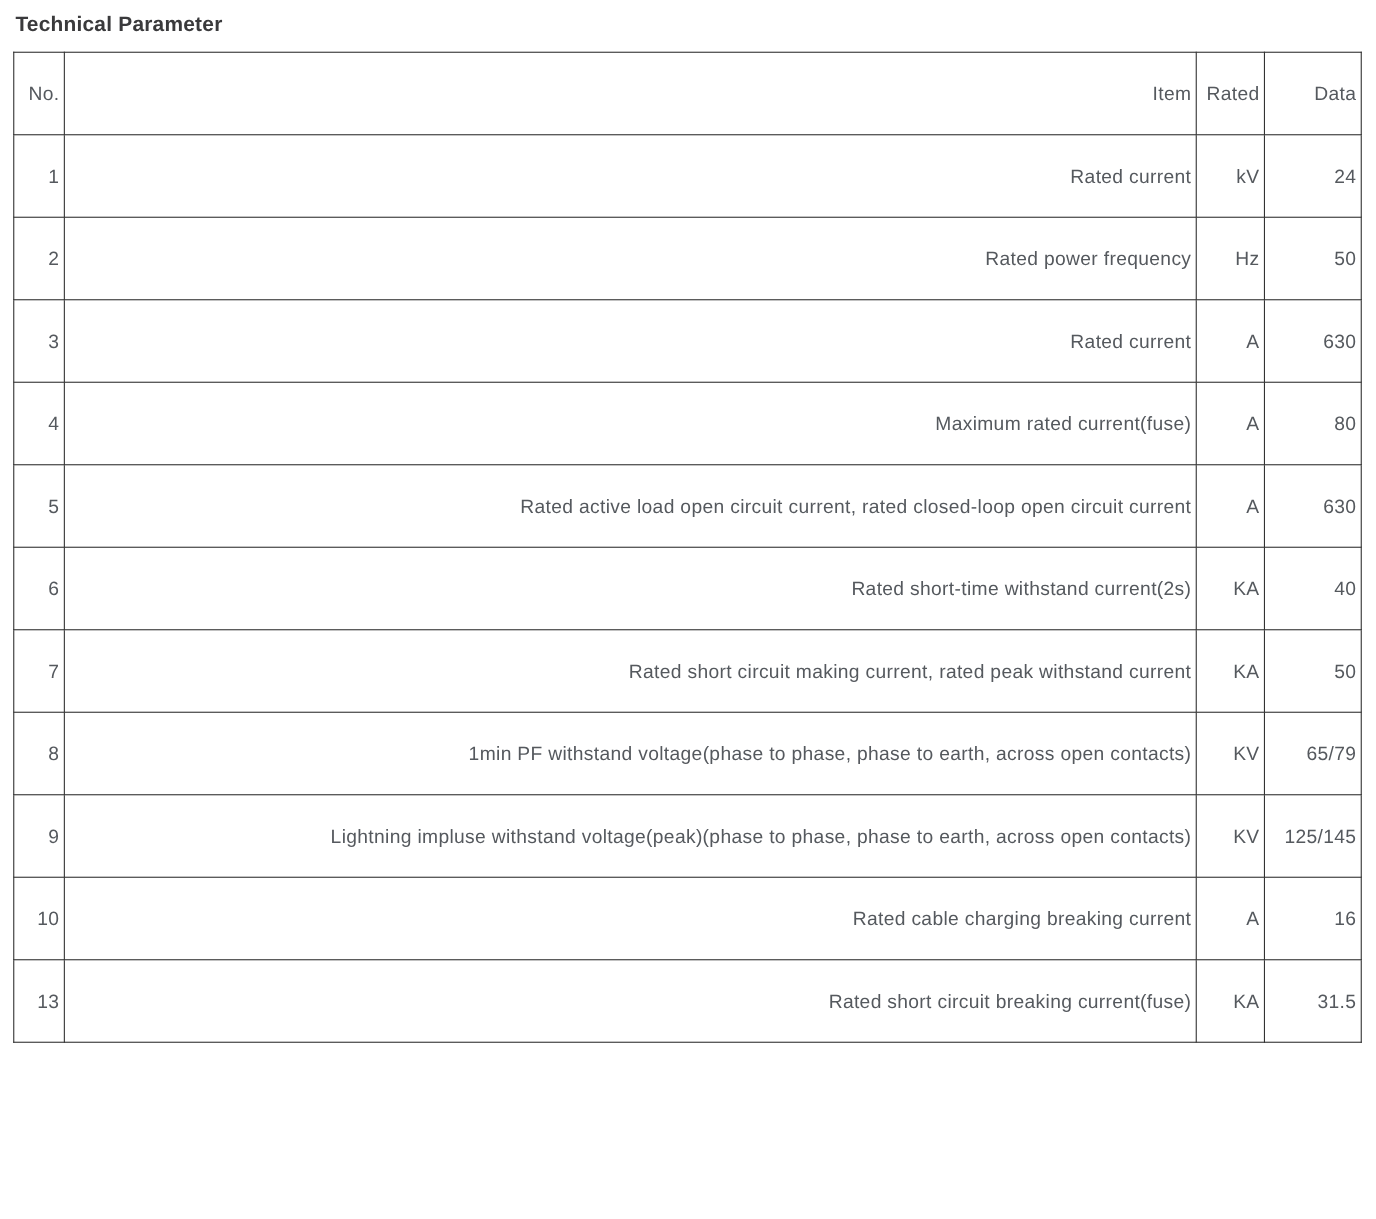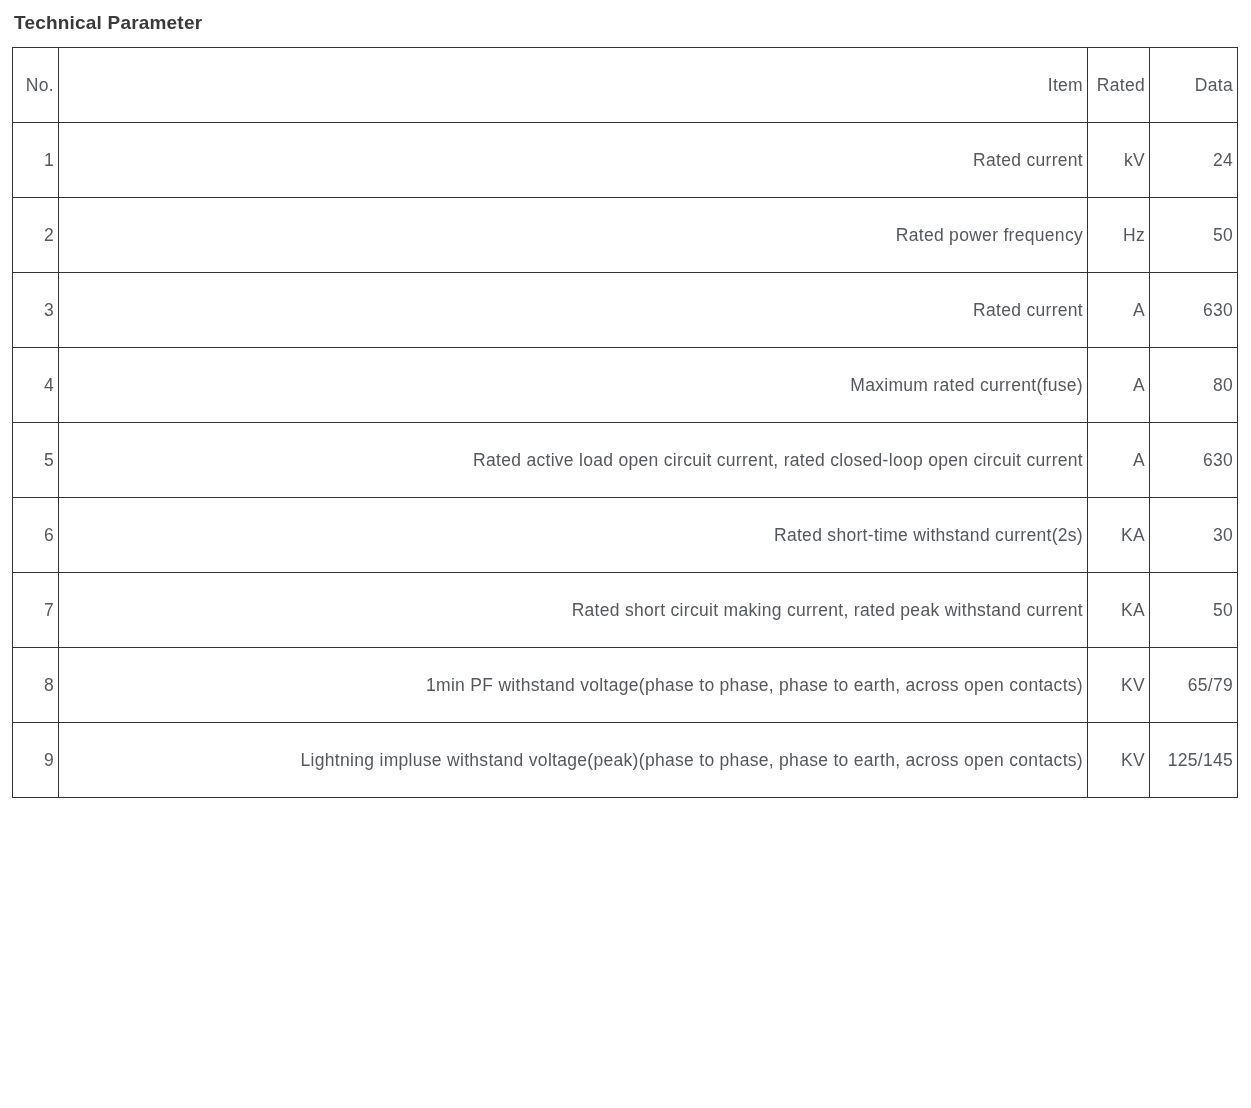--- a/index.html
+++ b/index.html
@@ -103,35 +103,47 @@
         <tr>
           <td>5</td>
           <td>Rated active load open circuit current, rated closed-loop open circuit current</td>
           <td>A</td>
           <td>630</td>
         </tr>
         <tr>
           <td>6</td>
           <td>Rated short-time withstand current(2s)</td>
           <td>KA</td>
-          <td>30</td>
+          <td>40</td>
         </tr>
         <tr>
           <td>7</td>
           <td>Rated short circuit making current, rated peak withstand current</td>
           <td>KA</td>
           <td>50</td>
         </tr>
         <tr>
           <td>8</td>
           <td>1min PF withstand voltage(phase to phase, phase to earth, across open contacts)</td>
           <td>KV</td>
           <td>65/79</td>
         </tr>
         <tr>
           <td>9</td>
           <td>Lightning impluse withstand voltage(peak)(phase to phase, phase to earth, across open contacts)</td>
           <td>KV</td>
           <td>125/145</td>
         </tr>
+        <tr>
+          <td>10</td>
+          <td>Rated cable charging breaking current</td>
+          <td>A</td>
+          <td>16</td>
+        </tr>
+        <tr>
+          <td>13</td>
+          <td>Rated short circuit breaking current(fuse)</td>
+          <td>KA</td>
+          <td>31.5</td>
+        </tr>
       </tbody>
   </table>
 </div>
 
 </body></html>

